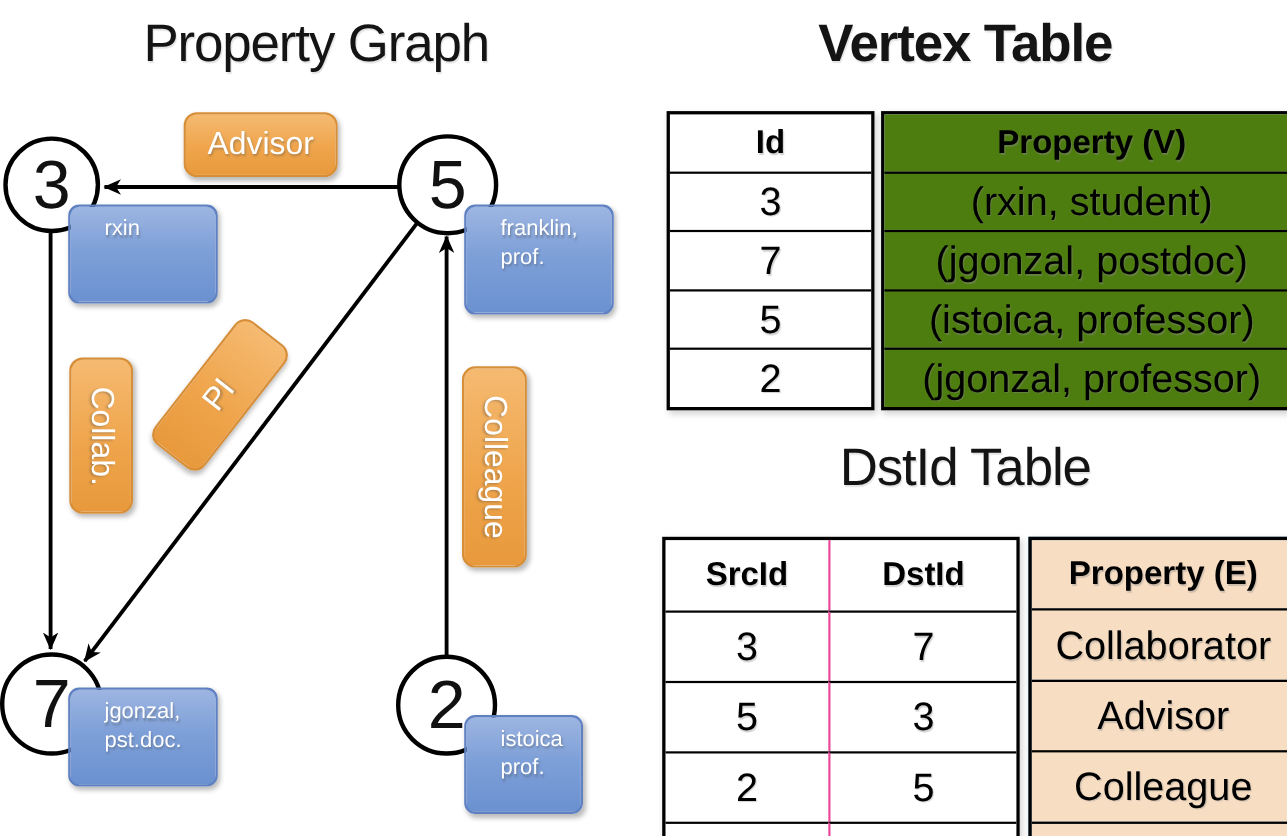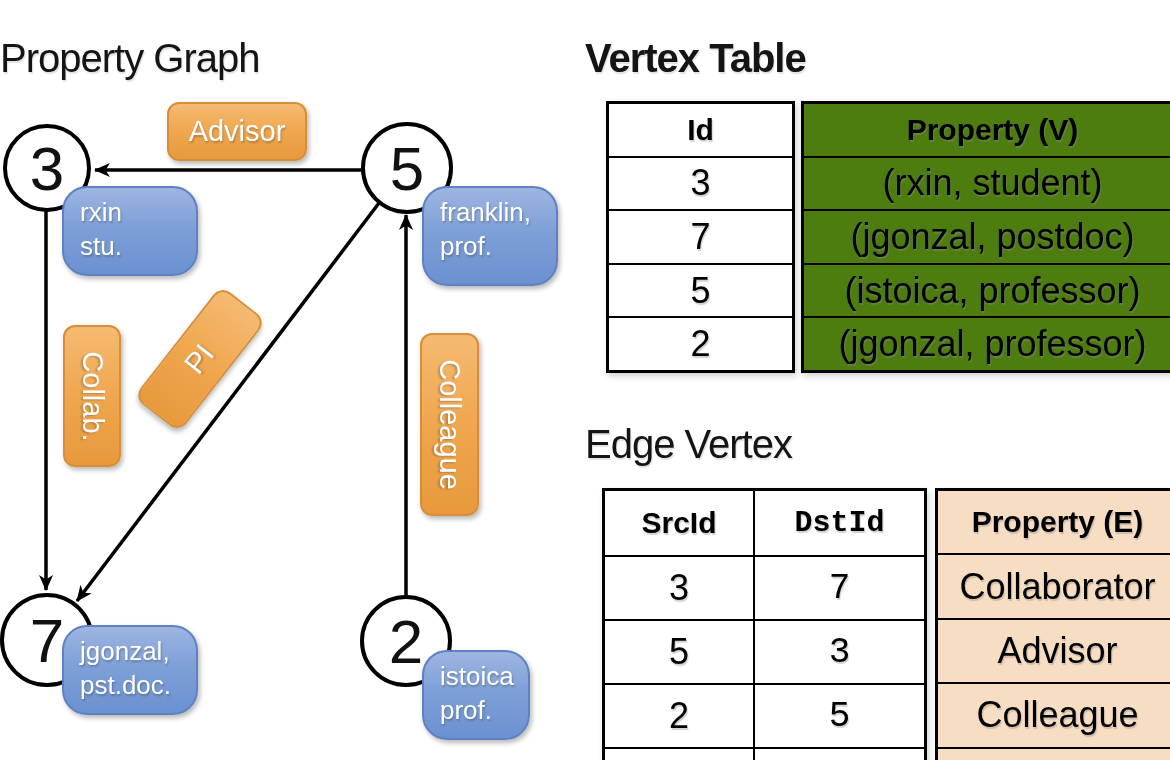--- a/index.html
+++ b/index.html
@@ -2,24 +2,23 @@
 <html><head>
 <meta charset="utf-8">
 <style>
   html,body{margin:0;padding:0;background:#fff;}
   #stage{
     position:relative;width:1170px;height:760px;background:#fff;overflow:hidden;
     font-family:"Liberation Sans",sans-serif;
   }
   
   .big-title{
-    position:absolute;font-size:40px;letter-spacing:-1px;
+    position:absolute;text-align:center;font-size:48px;letter-spacing:-1px;
     color:#141414;white-space:nowrap;
     text-shadow:1px 2px 1px rgba(160,160,160,0.30);
-    margin-top:24px;
   }
   #title-graph{left:0;top:12px;width:575px;}
   #title-vertex{left:585px;top:12px;width:585px;font-weight:bold;}
   #title-edge{left:585px;top:398px;width:585px;}
 
   
   #graph-svg{position:absolute;left:0;top:0;}
 
   
   .node-digit{
@@ -38,25 +37,25 @@
   }
   #label-advisor{left:167px;top:102px;width:136px;height:55px;}
   #label-collab{left:63px;top:325px;width:54px;height:138px;}
   #label-colleague{left:420px;top:333px;width:55px;height:179px;}
   #label-pi{left:171px;top:288px;width:54px;height:138px;transform:rotate(38deg);}
   .vtext{transform:rotate(90deg);white-space:nowrap;}
   .vtext-ccw{transform:rotate(-90deg);white-space:nowrap;}
 
   
   .vlabel{
-    position:absolute;box-sizing:border-box;padding:7px 0 0 16px;
+    position:absolute;box-sizing:border-box;padding:7px 0 0 31px;
     background:linear-gradient(180deg,#9DB5E1 0%,#7EA0D8 45%,#6B91D0 100%);
-    border:2px solid #5F81C2;border-radius:25px;
+    border:2px solid #5F81C2;border-radius:10px;
     box-shadow:2px 3px 5px rgba(0,0,0,0.28);
-    color:#fff;font-size:26px;line-height:1.32;
+    color:#fff;font-size:20px;line-height:1.32;
     text-shadow:1px 2px 2px rgba(60,60,60,0.35);
   }
   #vlabel-3{left:62px;top:186px;width:136px;height:90px;}
   #vlabel-5{left:422px;top:186px;width:136px;height:100px;}
   #vlabel-7{left:62px;top:625px;width:136px;height:90px;}
   #vlabel-2{left:422px;top:650px;width:108px;height:90px;}
 
   
   .table-group{position:absolute;display:flex;}
   #vertex-table{left:590px;top:101px;height:272px;gap:6px;margin-left:16px;}
@@ -79,31 +78,31 @@
   .col-prop-e .tcell{background:#F7DDC2;}
   .col-srcdst{
     width:325px;box-sizing:border-box;border:3px solid #000;background:#fff;
     display:grid;grid-template-columns:148px 1fr;grid-auto-rows:1fr;
     box-shadow:2px 3px 6px rgba(0,0,0,0.18);
   }
   .col-srcdst .gcell{
     display:flex;align-items:center;justify-content:center;font-size:36px;color:#000;
     border-top:2px solid #000;text-shadow:1px 1.5px 1px rgba(140,140,140,0.4);
   }
-  .col-srcdst .gcell.right{border-left:2px solid #000000;font-family:Liberation Mono, monospace;}
+  .col-srcdst .gcell.right{border-left:2px solid #ec4899;}
   .col-srcdst .gcell.th{border-top:none;font-weight:bold;font-size:30px;}
 </style>
 </head>
 <body>
 
 <div id="stage">
 
   <div class="big-title" id="title-graph">Property Graph</div>
   <div class="big-title" id="title-vertex">Vertex Table</div>
-  <div class="big-title" id="title-edge">Edge Vertex</div>
+  <div class="big-title" id="title-edge">DstId Table</div>
 
   <svg id="graph-svg" width="585" height="760" viewBox="0 0 585 760">
     <defs>
       <marker id="arrow" markerUnits="userSpaceOnUse" markerWidth="16" markerHeight="14" viewBox="0 0 16 14" refX="15" refY="7" orient="auto">
         <path d="M0,0 L16,7 L0,14 L4.5,7 Z" fill="#000"></path>
       </marker>
     </defs>
     <g stroke="#000" stroke-width="3.5" fill="none">
       <line x1="364" y1="170" x2="95" y2="170" marker-end="url(#arrow)"></line>
       <line x1="46" y1="210" x2="46" y2="590" marker-end="url(#arrow)"></line>
@@ -131,21 +130,20 @@
   </div>
   <div class="elabel" id="label-pi">
     <span class="vtext-ccw">PI</span>
   </div>
   <div class="elabel" id="label-colleague">
     <span class="vtext">Colleague</span>
   </div>
 
   <div class="vlabel" id="vlabel-3">
     <div>rxin</div>
-    <div>stu.</div>
   </div>
   <div class="vlabel" id="vlabel-5">
     <div>franklin,</div>
     <div>prof.</div>
   </div>
   <div class="vlabel" id="vlabel-7">
     <div>jgonzal,</div>
     <div>pst.doc.</div>
   </div>
   <div class="vlabel" id="vlabel-2">

